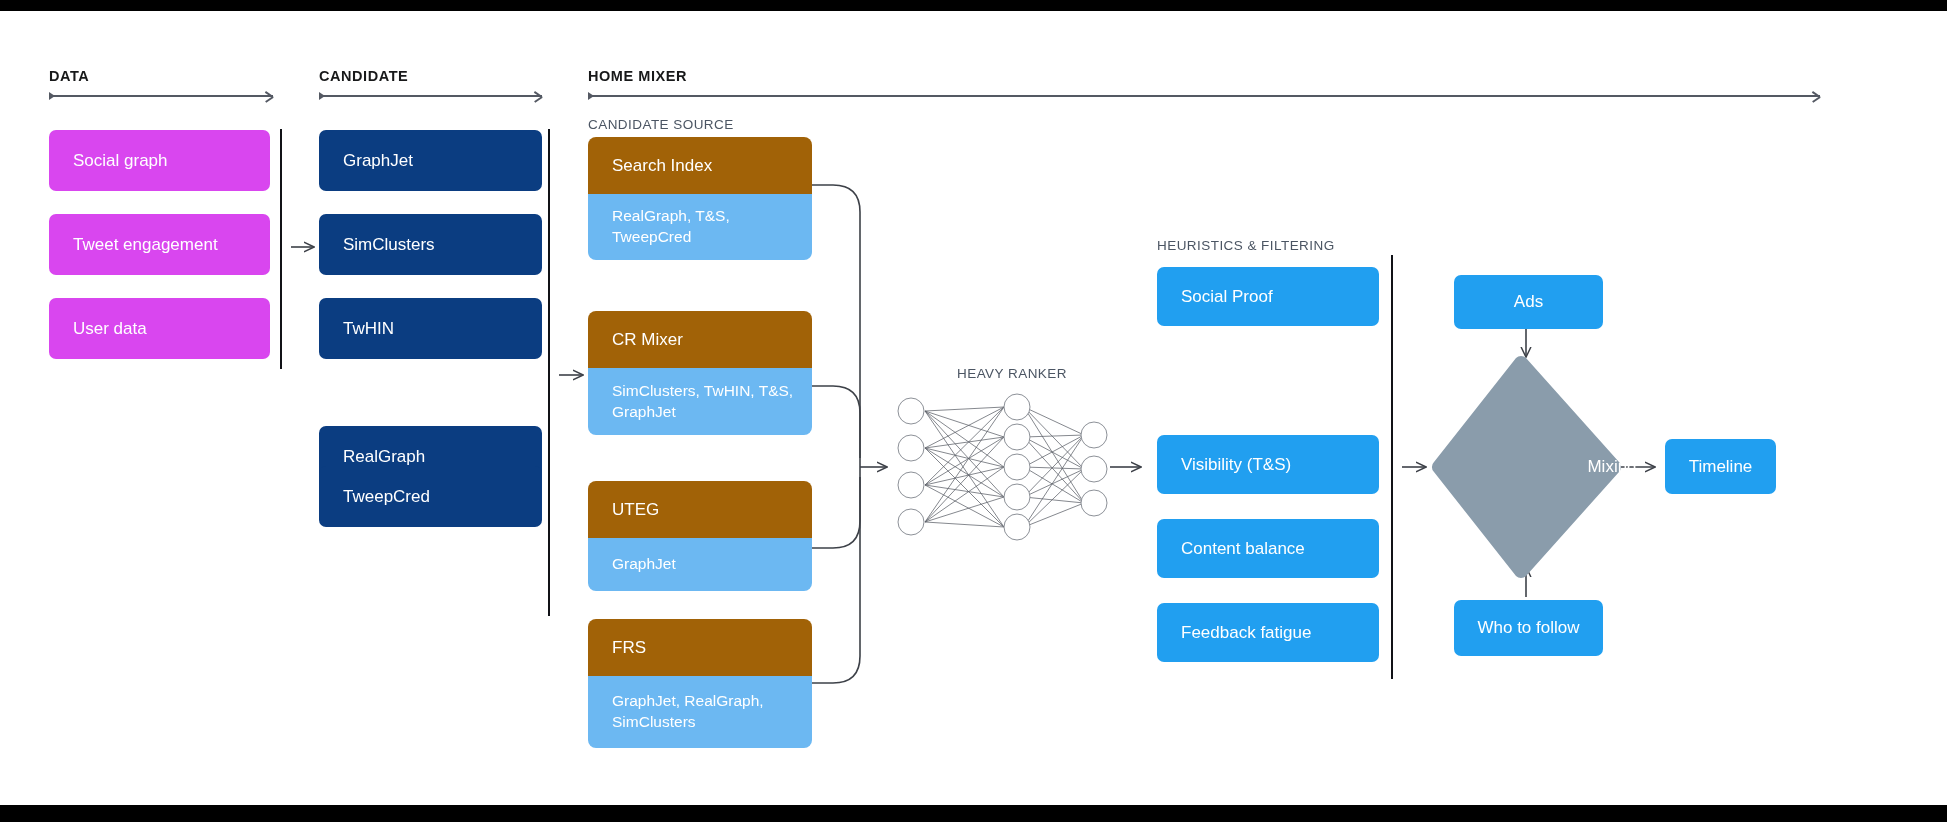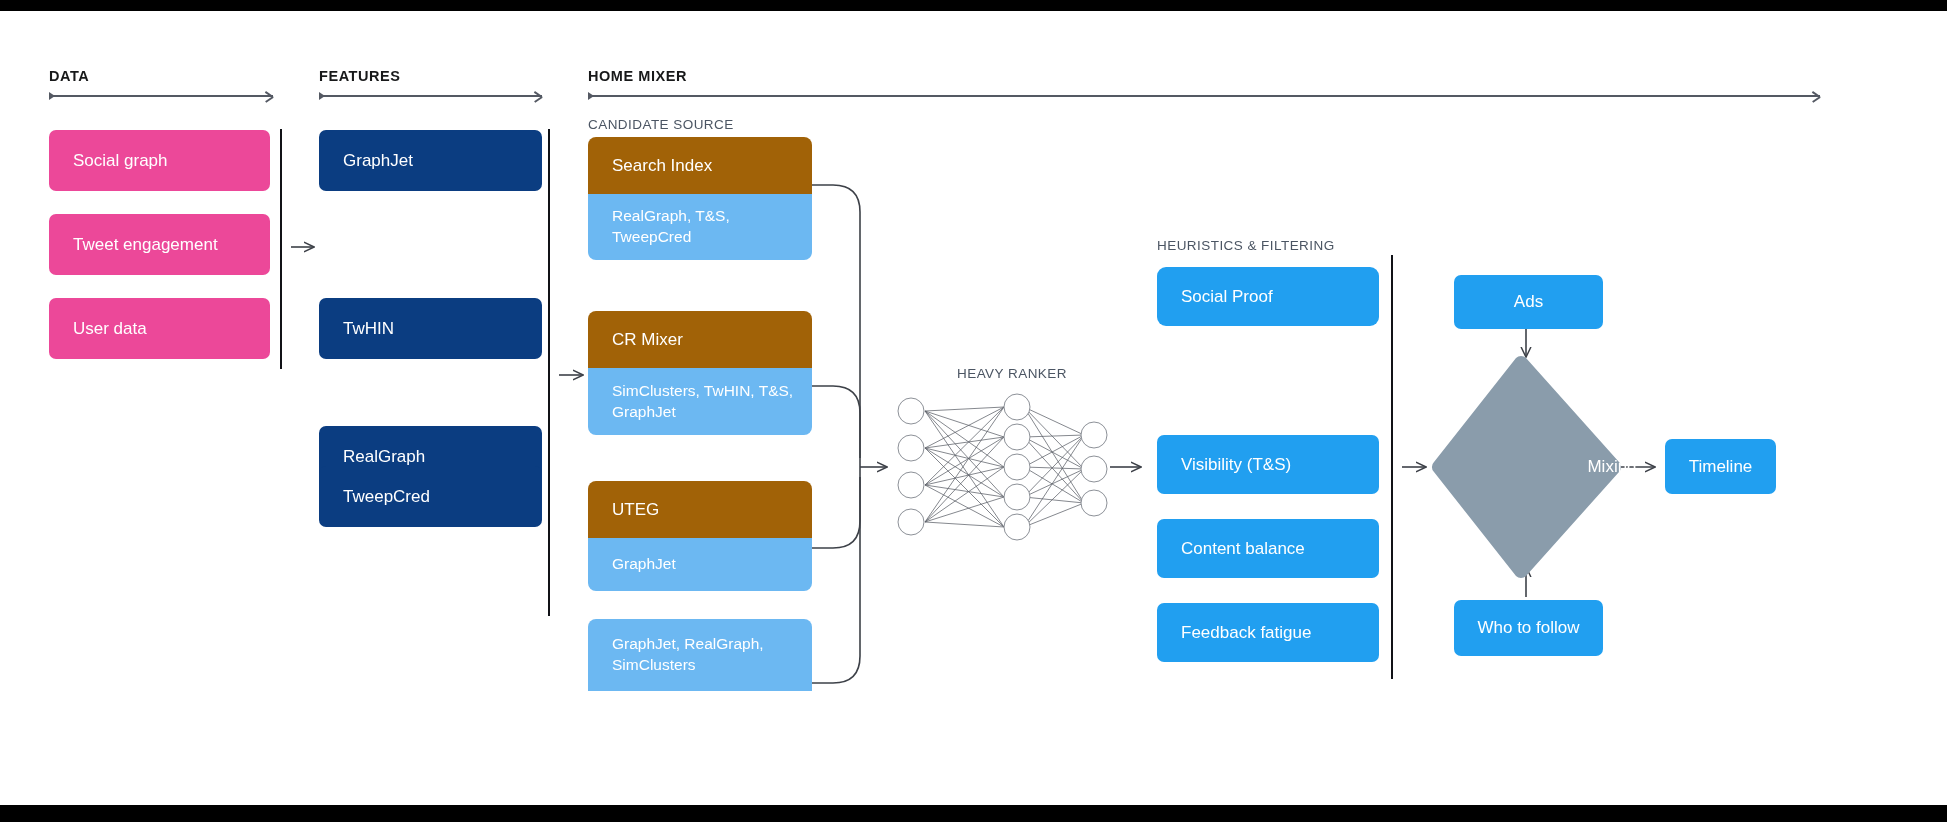--- a/index.html
+++ b/index.html
@@ -37,21 +37,21 @@
 
   
   .vdiv{position:absolute;width:1.6px;background:#111217;}
 
   
   .box{
     position:absolute;border-radius:7px;display:flex;align-items:center;
     color:#fff;box-sizing:border-box;
   }
   .box span{display:block;line-height:1.28;}
-  .box.data{background:#ec4899;padding-left:24px;font-size:17px;text-align:center;}
+  .box.data{background:#d946ef;padding-left:24px;font-size:17px;text-align:center;}
   .box.feat{background:#0b3d81;padding-left:24px;font-size:17px;font-weight:500;}
   .box.heur{background:#219ff0;padding-left:24px;font-size:17px;}
   .box.out{background:#219ff0;justify-content:center;padding:0 14px;font-size:17px;text-align:center;}
 
   
   .cs{position:absolute;border-radius:8px;overflow:hidden;box-sizing:border-box;}
   .cs .hd{
     background:#a16207;color:#fff;font-size:17px;
     display:flex;align-items:center;padding-left:24px;box-sizing:border-box;
   }
@@ -75,21 +75,21 @@
 <div id="canvas">
   <div class="stage">
 
     <div class="sec-label" style="left:49px;top:57px;">DATA</div>
     <div class="axis" style="left:49px;top:80px;width:224px;">
       <div class="bar"></div>
         <div class="tail"></div>
         <div class="head"></div>
     </div>
 
-    <div class="sec-label" style="left:319px;top:57px;">FEATURES</div>
+    <div class="sec-label" style="left:319px;top:57px;">CANDIDATE</div>
     <div class="axis" style="left:319px;top:80px;width:223px;">
       <div class="bar"></div>
         <div class="tail"></div>
         <div class="head"></div>
     </div>
 
     <div class="sec-label" style="left:588px;top:57px;">HOME MIXER</div>
     <div class="axis" style="left:588px;top:80px;width:1232px;">
       <div class="bar"></div>
         <div class="tail"></div>
@@ -202,20 +202,23 @@
           <circle cx="1094" cy="424" r="13"></circle>
             <circle cx="1094" cy="458" r="13"></circle>
           <circle cx="1094" cy="492" r="13"></circle>
         </g>
       </g>
     </svg>
 
     <div class="box feat" style="left:319px;top:119px;width:223px;height:61px;">
       <span>GraphJet</span>
     </div>
+    <div class="box feat" style="left:319px;top:203px;width:223px;height:61px;">
+      <span>SimClusters</span>
+    </div>
     <div class="box feat" style="left:319px;top:287px;width:223px;height:61px;">
       <span>TwHIN</span>
     </div>
     <div class="box feat" style="left:319px;top:371px;width:223px;height:61px;margin-top:44px;">
       <span>RealGraph</span>
     </div>
     <div class="box feat" style="left:319px;top:455px;width:223px;height:61px;">
       <span>TweepCred</span>
     </div>
 
@@ -228,24 +231,25 @@
       <div class="hd" style="height:57px;">CR Mixer</div>
       <div class="bd" style="height:67px;">SimClusters, TwHIN, T&amp;S, GraphJet</div>
     </div>
 
     <div class="cs" style="left:588px;top:470px;width:224px;height:110px;">
       <div class="hd" style="height:57px;">UTEG</div>
       <div class="bd" style="height:53px;">GraphJet</div>
     </div>
 
     <div class="cs" style="left:588px;top:608px;width:224px;height:129px;">
+      <div class="hd" style="height:57px;">FRS</div>
       <div class="bd" style="height:72px;">GraphJet, RealGraph, SimClusters</div>
     </div>
 
-    <div class="box heur" style="left:1157px;top:256px;width:222px;height:59px;border-radius:9px;">
+    <div class="box heur" style="left:1157px;top:256px;width:222px;height:59px;">
       <span>Social Proof</span>
     </div>
     <div class="box heur" style="left:1157px;top:424px;width:222px;height:59px;">
       <span>Visibility (T&amp;S)</span>
     </div>
     <div class="box heur" style="left:1157px;top:508px;width:222px;height:59px;">
       <span>Content balance</span>
     </div>
     <div class="box out" style="left:1454px;top:264px;width:149px;height:54px;">
       <span>Ads</span>

